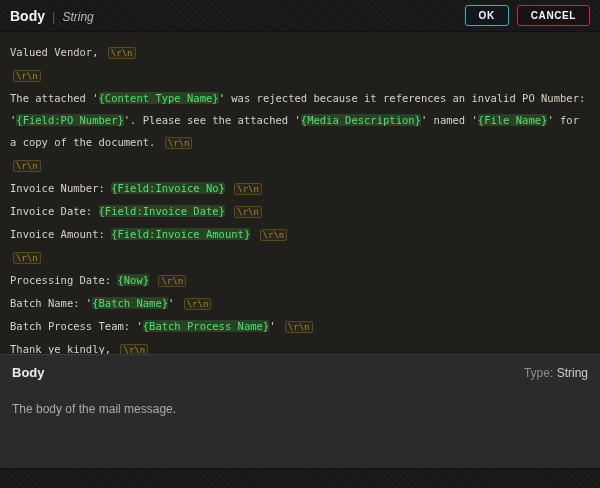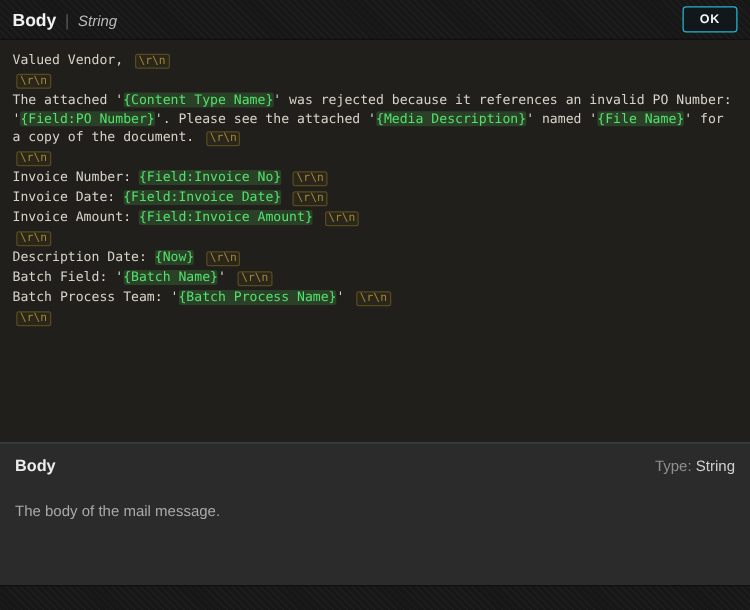--- a/index.html
+++ b/index.html
@@ -29,21 +29,21 @@
     border-radius:3px; padding:4px 13px; cursor:pointer;
   }
   .btn.ok { border:1px solid #25b6cf; }
   .btn.cancel { border:1px solid #d42045; background:#1a1114; }
   
   .editor {
     flex:1 1 auto; overflow:hidden;
     background:#201f1c;
     padding:9px 10px;
     font-family:"DejaVu Sans Mono", monospace;
-    font-size:10.5px; line-height:15px;
+    font-size:10.5px; line-height:22px;
     color:#d6d2c6;
     cursor:text;
   }
   .line { min-height:15px; white-space:pre-wrap; word-break:normal; }
   .token {
     color:#53e06c;
     background:rgba(70,150,70,0.28);
     border-radius:2px;
     margin-top:44px;
   }
@@ -82,35 +82,37 @@
 <div class="app">
 
   <header class="titlebar">
     <div class="title-group">
       <span class="title">Body</span>
       <span class="sep">|</span>
       <span class="subtitle">String</span>
     </div>
     <div class="actions">
       <button class="btn ok">OK</button>
+      <button class="btn cancel">CANCEL</button>
     </div>
   </header>
 
   <div class="editor" id="editor">
       <div class="line"><span>Valued Vendor, </span><span class="crlf">\r\n</span></div>
       <div class="line"><span class="crlf">\r\n</span></div>
       <div class="line"><span>The attached '</span><span class="token">{Content Type Name}</span><span>' was rejected because it references an invalid PO Number: '</span><span class="token">{Field:PO Number}</span><span>'. Please see the attached '</span><span class="token">{Media Description}</span><span>' named '</span><span class="token">{File Name}</span><span>' for a copy of the document. </span><span class="crlf">\r\n</span></div>
       <div class="line"><span class="crlf">\r\n</span></div>
       <div class="line"><span>Invoice Number: </span><span class="token">{Field:Invoice No}</span><span> </span><span class="crlf">\r\n</span></div>
       <div class="line"><span>Invoice Date: </span><span class="token">{Field:Invoice Date}</span><span> </span><span class="crlf">\r\n</span></div>
       <div class="line"><span>Invoice Amount: </span><span class="token">{Field:Invoice Amount}</span><span> </span><span class="crlf">\r\n</span></div>
       <div class="line"><span class="crlf">\r\n</span></div>
-      <div class="line"><span>Description Date: </span><span class="token">{Now}</span><span> </span><span class="crlf">\r\n</span></div>
-      <div class="line"><span>Batch Field: '</span><span class="token">{Batch Name}</span><span>' </span><span class="crlf">\r\n</span></div>
+      <div class="line"><span>Processing Date: </span><span class="token">{Now}</span><span> </span><span class="crlf">\r\n</span></div>
+      <div class="line"><span>Batch Name: '</span><span class="token">{Batch Name}</span><span>' </span><span class="crlf">\r\n</span></div>
       <div class="line"><span>Batch Process Team: '</span><span class="token">{Batch Process Name}</span><span>' </span><span class="crlf">\r\n</span></div>
+      <div class="line"><span>Thank ye kindly, </span><span class="crlf">\r\n</span></div>
       <div class="line"><span class="crlf">\r\n</span></div>
     </div>
 
   <section class="info-panel">
     <div class="info-header">
       <span class="info-title">Body</span>
       <span class="info-type"><span>Type:</span> <span class="val">String</span></span>
     </div>
     <div class="info-desc">The body of the mail message.</div>
   </section>

